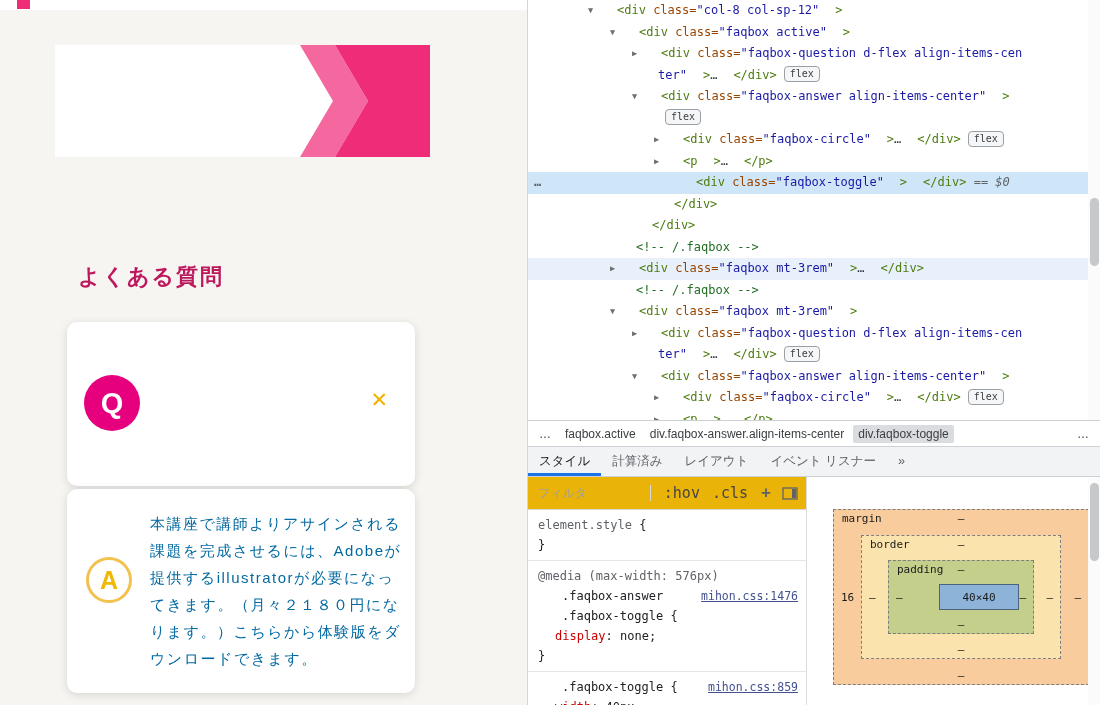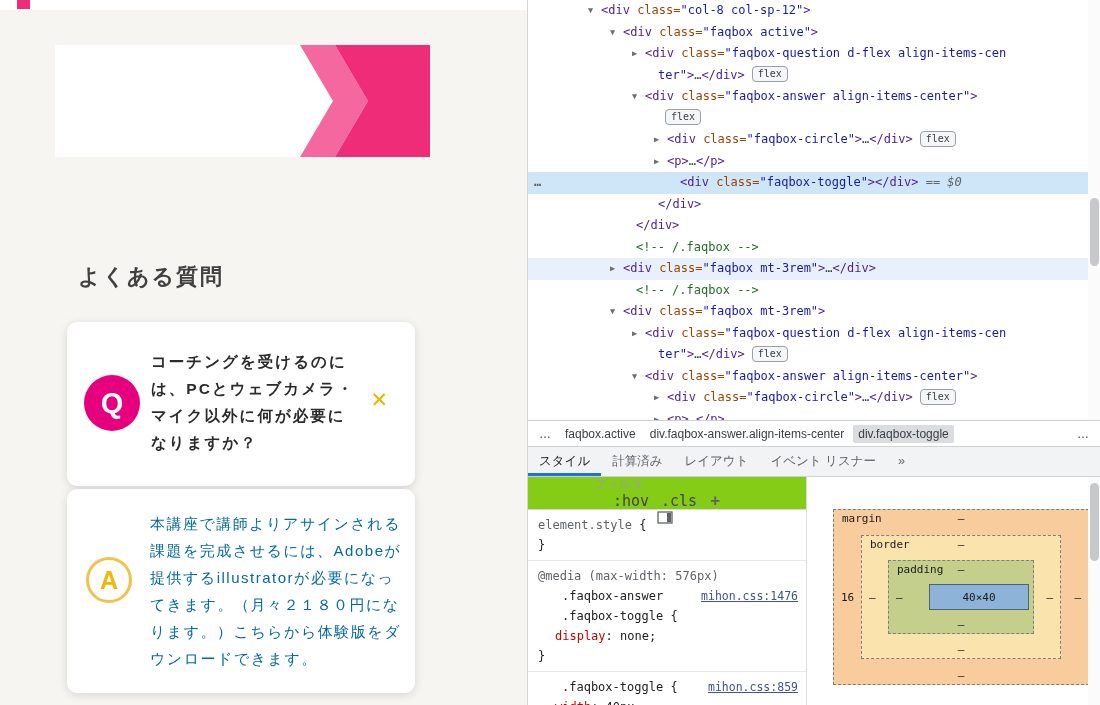--- a/index.html
+++ b/index.html
@@ -6,21 +6,21 @@
   html,body { width:1100px; height:705px; overflow:hidden; background:#fff;
               font-family:"Liberation Sans","DejaVu Sans",sans-serif; }
 
   
   .page { position:absolute; left:0; top:0; width:527px; height:705px; background:#f6f5f2; }
   .page-top-strip { position:absolute; left:0; top:0; width:100%; height:10px; background:#ffffff; }
   .pink-fragment { position:absolute; left:17px; top:0; width:13px; height:9px; background:#ee2c78; }
   .logo-band { position:absolute; left:55px; top:45px; width:375px; height:112px; background:#fff; }
   .logo-band svg { position:absolute; right:0; top:0; }
   .faq-heading { position:absolute; left:78px; top:262px; font-size:22px; font-weight:bold;
-                 letter-spacing:2px; color:#404040; }
+                 letter-spacing:2px; color:#be185d; }
   .q-card { position:absolute; left:67px; top:322px; width:348px; height:164px; background:#fff;
             border-radius:10px; box-shadow:0 2px 10px rgba(0,0,0,.13); }
   .q-circle { position:absolute; left:17px; top:53px; width:56px; height:56px; border-radius:50%;
               background:#e6007e; color:#fff; font-weight:bold; font-size:29px;
               display:flex; align-items:center; justify-content:center; }
   .q-text { position:absolute; left:84px; top:26px; width:206px; font-size:15.5px; font-weight:bold;
             line-height:27px; letter-spacing:2px; color:#2b2b2b; }
   .q-close { position:absolute; right:27px; top:66px; color:#eeb400; font-size:21px; font-weight:bold; }
   .a-card { position:absolute; left:67px; top:489px; width:348px; height:204px; background:#fff;
             border-radius:10px; box-shadow:0 2px 10px rgba(0,0,0,.13); }
@@ -34,21 +34,21 @@
   .devtools { position:absolute; left:527px; top:0; width:573px; height:705px; background:#fff;
               border-left:1px solid #d5d5d5; }
   .tree { position:absolute; left:0; top:0; right:12px; height:420px; overflow:hidden;
           font-family:"DejaVu Sans Mono",monospace; font-size:12px; color:#303942; }
   .tree-row { height:21.5px; line-height:21.5px; white-space:nowrap; position:relative; }
   .tree-row.selected { background:#cfe5f8; }
   .tree-row.hover { background:#e8f1fb; }
   .arrow { display:inline-block; width:13px; margin-left:-13px; color:#6e6e6e; font-size:8.5px;
            text-align:left; vertical-align:1px; }
   .gutter-dots { position:absolute; left:6px; color:#5f6368; font-weight:bold; }
-  .t-tag { color:#4c1d95; } .t-attr { color:#994500; } .t-val { color:#1a1aa6; }
+  .t-tag { color:#4d7c0f;margin-left:16px; } .t-attr { color:#994500; } .t-val { color:#1a1aa6; }
   .t-plain { color:#303942; } .t-comment { color:#236e25; }
   .t-suffix { color:#5f6368; font-style:italic; }
   .badge { display:inline-block; margin-left:7px; padding:0 5px; border:1px solid #9aa0a6;
            border-radius:4px; font-size:10px; line-height:14px; color:#3c4043; background:#f5f6f7;
            vertical-align:1.5px; }
   .tree-scroll { position:absolute; right:0; top:0; width:12px; height:420px; background:#fbfbfb; }
   .thumb { position:absolute; left:1.5px; width:9px; border-radius:5px; background:#c6c8ca; }
 
   .crumbs { position:absolute; left:0; top:420px; width:100%; height:26px; background:#fff;
             border-top:1px solid #cdd0d4; display:flex; align-items:center; padding:0 6px;
@@ -56,22 +56,22 @@
   .crumb { padding:2px 5px; margin-right:4px; white-space:nowrap; }
   .crumb.selected { background:#dadce0; border-radius:2px; }
   .crumb.push { margin-left:auto; margin-right:0; }
 
   .sidetabs { position:absolute; left:0; top:446px; width:100%; height:31px; background:#f1f3f4;
               border-top:1px solid #cdd0d4; border-bottom:1px solid #cdd0d4; display:flex;
               font-size:12.5px; color:#5f6368; }
   .sidetab { padding:0 11px; line-height:28px; }
   .sidetab.selected { color:#202124; box-shadow:inset 0 -3px 0 #1a73e8; }
 
-  .styles-toolbar { position:absolute; left:0; top:477px; width:278px; height:33px; background:#84cc16;
-                    border-bottom:1px solid #d8d8d8; display:flex; align-items:center;flex-direction:column; }
+  .styles-toolbar { position:absolute; left:0; top:477px; width:278px; height:33px; background:#eab308;
+                    border-bottom:1px solid #d8d8d8; display:flex; align-items:center; }
   .filter-input { flex:1; border:none; outline:none; font-size:12px; padding-left:10px;
                   color:#3c4043; background:transparent; min-width:0;
                   font-family:"Liberation Sans","DejaVu Sans",sans-serif; }
   .filter-input::placeholder { color:#9aa0a6; }
   .tb-sep { width:1px; height:16px; background:#d8d8d8; margin:0 7px; }
   .tb-btn { font-size:15px; color:#444; margin:0 6px; font-family:"DejaVu Sans Mono",monospace; }
   .tb-plus { font-size:17px; color:#5f6368; margin:0 7px; font-weight:bold; }
   .panel-icon { margin:0 8px 0 4px; display:flex; align-items:center; }
 
   .styles-rules { position:absolute; left:0; top:510px; width:278px; height:195px; overflow:hidden;
@@ -88,21 +88,21 @@
   .boxmodel-panel { position:absolute; left:279px; top:477px; right:0; height:228px; background:#fff;
                     overflow:hidden; }
   .bm-scroll { position:absolute; right:0; top:0; width:12px; height:228px; background:#fbfbfb; }
   .bm-wrap { position:absolute; left:26px; top:32px; }
   .bm-box { position:relative; border:1px dashed #7e7e7e; display:flex; align-items:center;
             justify-content:center; font-family:"DejaVu Sans Mono",monospace; font-size:11px;
             color:#1a1a1a; }
   .bm-margin  { width:256px; height:176px; background:#f9cc9d; }
   .bm-border  { width:200px; height:124px; background:#fbe3ad; }
   .bm-padding { width:146px; height:74px;  background:#c3cf8b; }
-  .bm-content { width:100px; height:26px;  background:#8db4d8; border:1px solid #4a647c;margin-left:36px; }
+  .bm-content { width:80px; height:26px;  background:#8db4d8; border:1px solid #4a647c;margin-left:36px; }
   .bm-label  { position:absolute; top:2px; left:8px; }
   .bm-top    { position:absolute; top:2px; left:0; right:0; text-align:center; }
   .bm-bottom { position:absolute; bottom:2px; left:0; right:0; text-align:center; }
   .bm-left   { position:absolute; left:7px; top:50%; transform:translateY(-50%); }
   .bm-right  { position:absolute; right:7px; top:50%; transform:translateY(-50%); }
 </style>
 </head>
 <body>
 
 <div class="page">
@@ -113,21 +113,20 @@
     <svg width="150" height="112" viewBox="0 0 150 112">
       <polygon points="20,0 55,0 88,56 55,112 20,112 53,56" fill="#f4679f"></polygon>
       <polygon points="55,0 150,0 150,112 55,112 88,56" fill="#ee2c78"></polygon>
     </svg>
   </div>
 
   <div class="faq-heading">よくある質問</div>
 
   <div class="q-card">
     <div class="q-circle">Q</div>
-    <div class="q-text">コーチングを受けるのには、PCとウェブカメラ・マイク以外に何が必要になりますか？</div>
     <div class="q-close">✕</div>
   </div>
 
   <div class="a-card">
     <div class="a-circle">A</div>
     <div class="a-text">本講座で講師よりアサインされる課題を完成させるには、Adobeが提供するillustratorが必要になってきます。（月々２１８０円になります。）こちらから体験版をダウンロードできます。</div>
   </div>
 </div>
 
 <div class="devtools">

